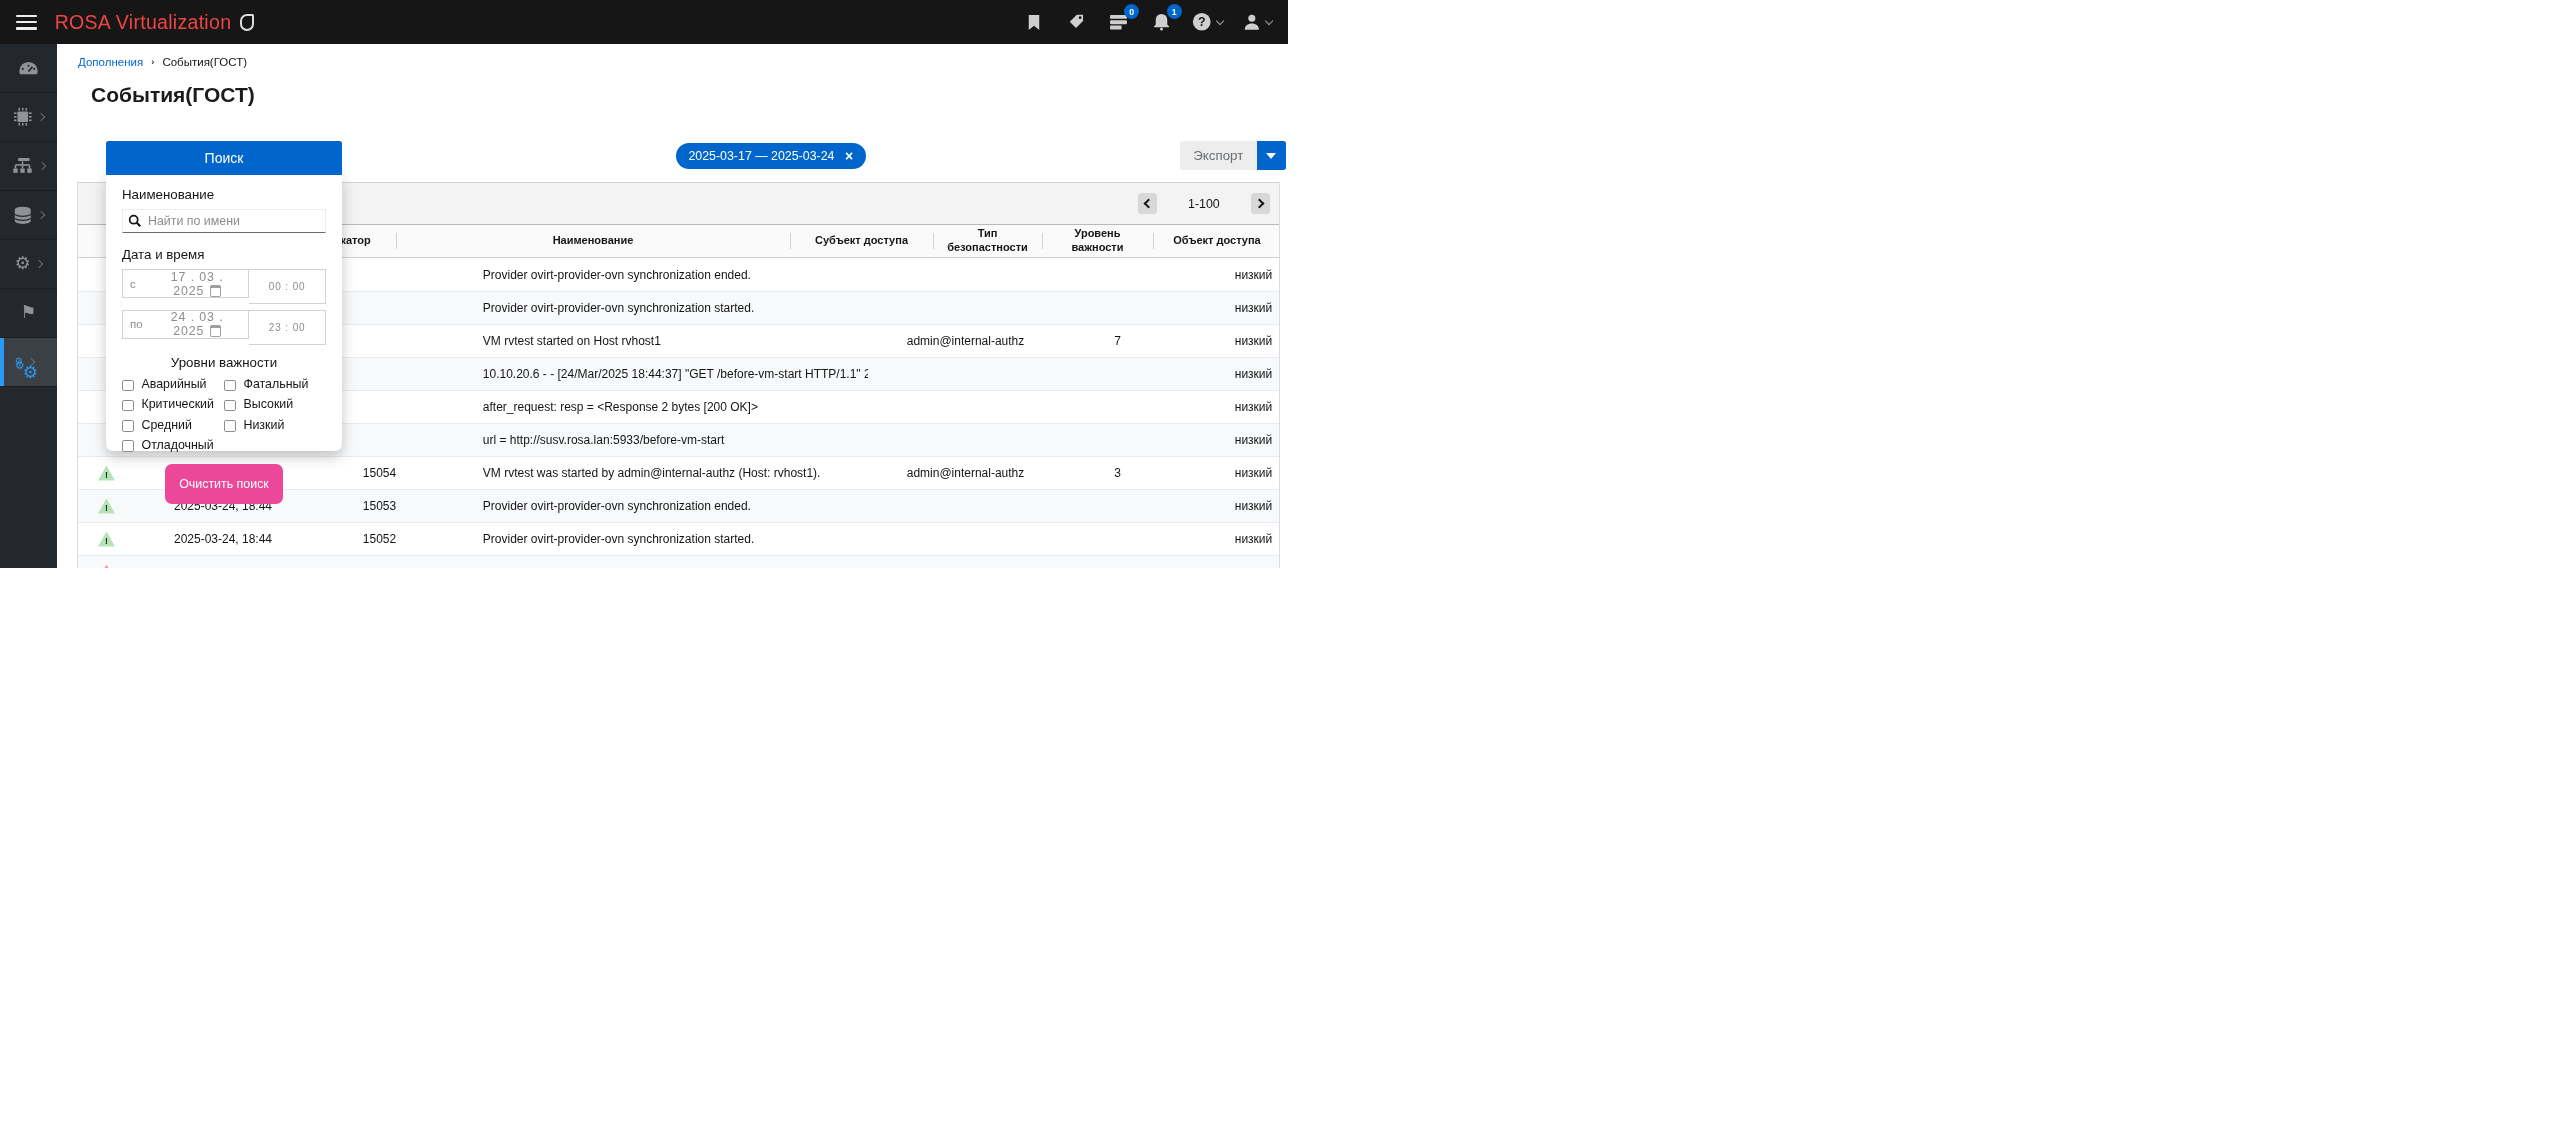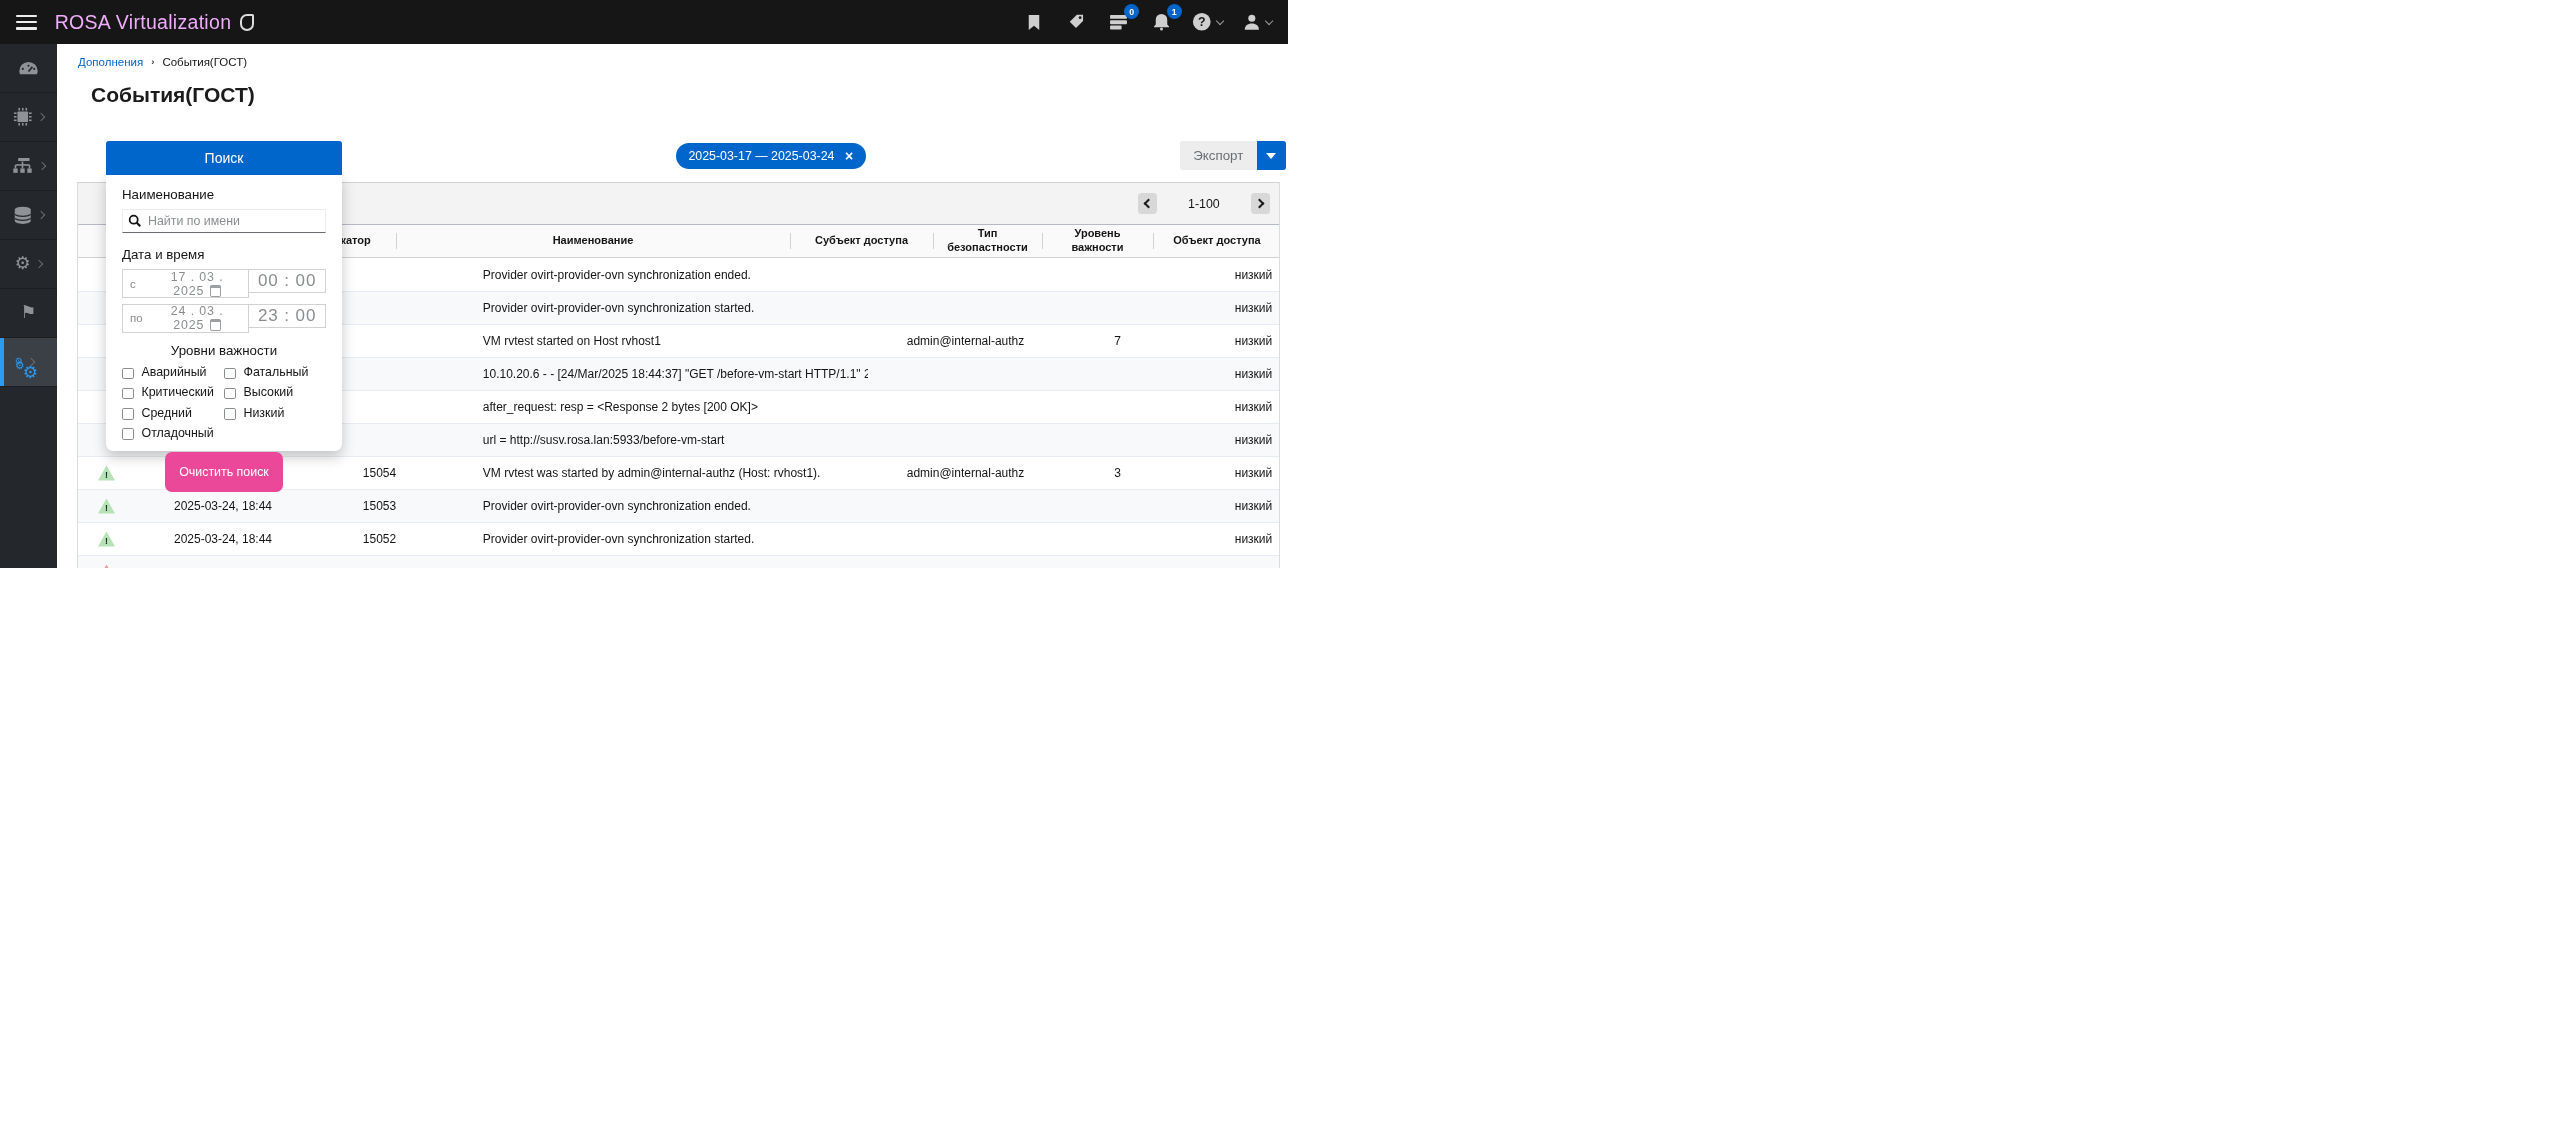--- a/index.html
+++ b/index.html
@@ -7,21 +7,21 @@
     font-family:"Liberation Sans", sans-serif; color:#151515; }
   body { position:relative; }
 
   
   .masthead { position:absolute; left:0; top:0; width:1288px; height:44px; background:#161616;
     display:flex; align-items:center; z-index:40; }
   .hamburger { width:21px; height:15px; margin-left:16px; display:flex; flex-direction:column;
     justify-content:space-between; cursor:pointer; }
   .hamburger span { display:block; height:2.7px; background:#ededed; border-radius:0.9px; }
   .brand { display:flex; align-items:center; margin-left:17.7px; }
-  .brand-title { color:#f0abfc; font-size:19.5px; letter-spacing:0.3px; }
+  .brand-title { color:#ef4444; font-size:19.5px; letter-spacing:0.3px; }
   .brand-logo { width:14px; height:17px; border:2.2px solid #dcdcdc; margin-left:8.8px;
     border-radius:8px 1.8px 8px 8px; }
   .mast-right { margin-left:auto; display:flex; align-items:center; gap:19.5px; padding-right:16px; }
   .mast-ic { position:relative; width:23px; height:23px; display:flex; align-items:center;
     justify-content:center; cursor:pointer; }
   .badge { position:absolute; top:-6.2px; right:-8.8px; min-width:15px; height:15px; border-radius:8px;
     background:#0066cc; color:#fff; font-size:8.8px; font-weight:700; display:flex; align-items:center;
     justify-content:center; padding:0 3.5px; }
   .caret-down { width:6.2px; height:6.2px; border-right:1.8px solid #9a9da0; border-bottom:1.8px solid #9a9da0;
     transform:rotate(45deg); margin-left:5.3px; margin-top:-2.7px; display:inline-block; }
@@ -57,22 +57,22 @@
     padding:12.4px 16px 14px 16px; height:276px; }
   .sec-label { font-size:13.3px; color:#151515; margin-bottom:7px; }
   .name-input-wrap { position:relative; margin-bottom:14px; }
   .name-input { width:100%; height:24px; border:0.9px solid #ececec; border-bottom:0.9px solid #6a6e73;
     padding:0 5.3px 0 25px; font-size:12.4px; font-family:inherit; color:#151515; background:#fff; }
   .name-input::placeholder { color:#8a8d90; }
   .search-glass { position:absolute; left:6.2px; top:4.4px; }
   .dt-row { display:flex; margin-bottom:5.3px; }
   .dt-date { flex:1.47; border:0.9px solid #d2d2d2; height:29px; display:flex; align-items:center;
     padding:0 7px; color:#8a8d90; font-size:12.4px; }
-  .dt-time { flex:1; border:0.9px solid #d2d2d2; border-left:none; height:24px; display:flex;
-    align-items:center; justify-content:center; color:#8a8d90; font-size:17px; letter-spacing:0.9px; }
+  .dt-time { flex:1; border:0.9px solid #d2d2d2; border-left:none; height:35px; display:flex;
+    align-items:center; justify-content:center; color:#8a8d90; font-size:10px; letter-spacing:0.9px; }
   .dt-prefix { font-size:11.5px; color:#8a8d90; width:23px; }
   .dt-value { flex:1; text-align:center; letter-spacing:0.9px; }
   .cal-ic { display:inline-block; width:11.5px; height:11.5px; border:1.3px solid #9da0a3; border-top-width:3.5px;
     border-radius:1.8px; margin-left:5.3px; vertical-align:-1.8px; }
   .sev-grid { display:grid; grid-template-columns:1fr 1fr; row-gap:6.2px; margin-top:7px; }
   .cb { display:flex; align-items:flex-end; font-size:12.4px; color:#151515; cursor:pointer; }
   .cb-box { width:11.5px; height:11.5px; border:0.9px solid #8a8d90; border-radius:1.8px; background:#fff;
     margin-right:8px; flex:none; }
   .clear-btn-row { display:flex; justify-content:center; margin-top:12.4px; }
   .clear-btn { background:#ec4899; color:#fff; border:none; border-radius:7px; height:40px; padding:0 14px;

